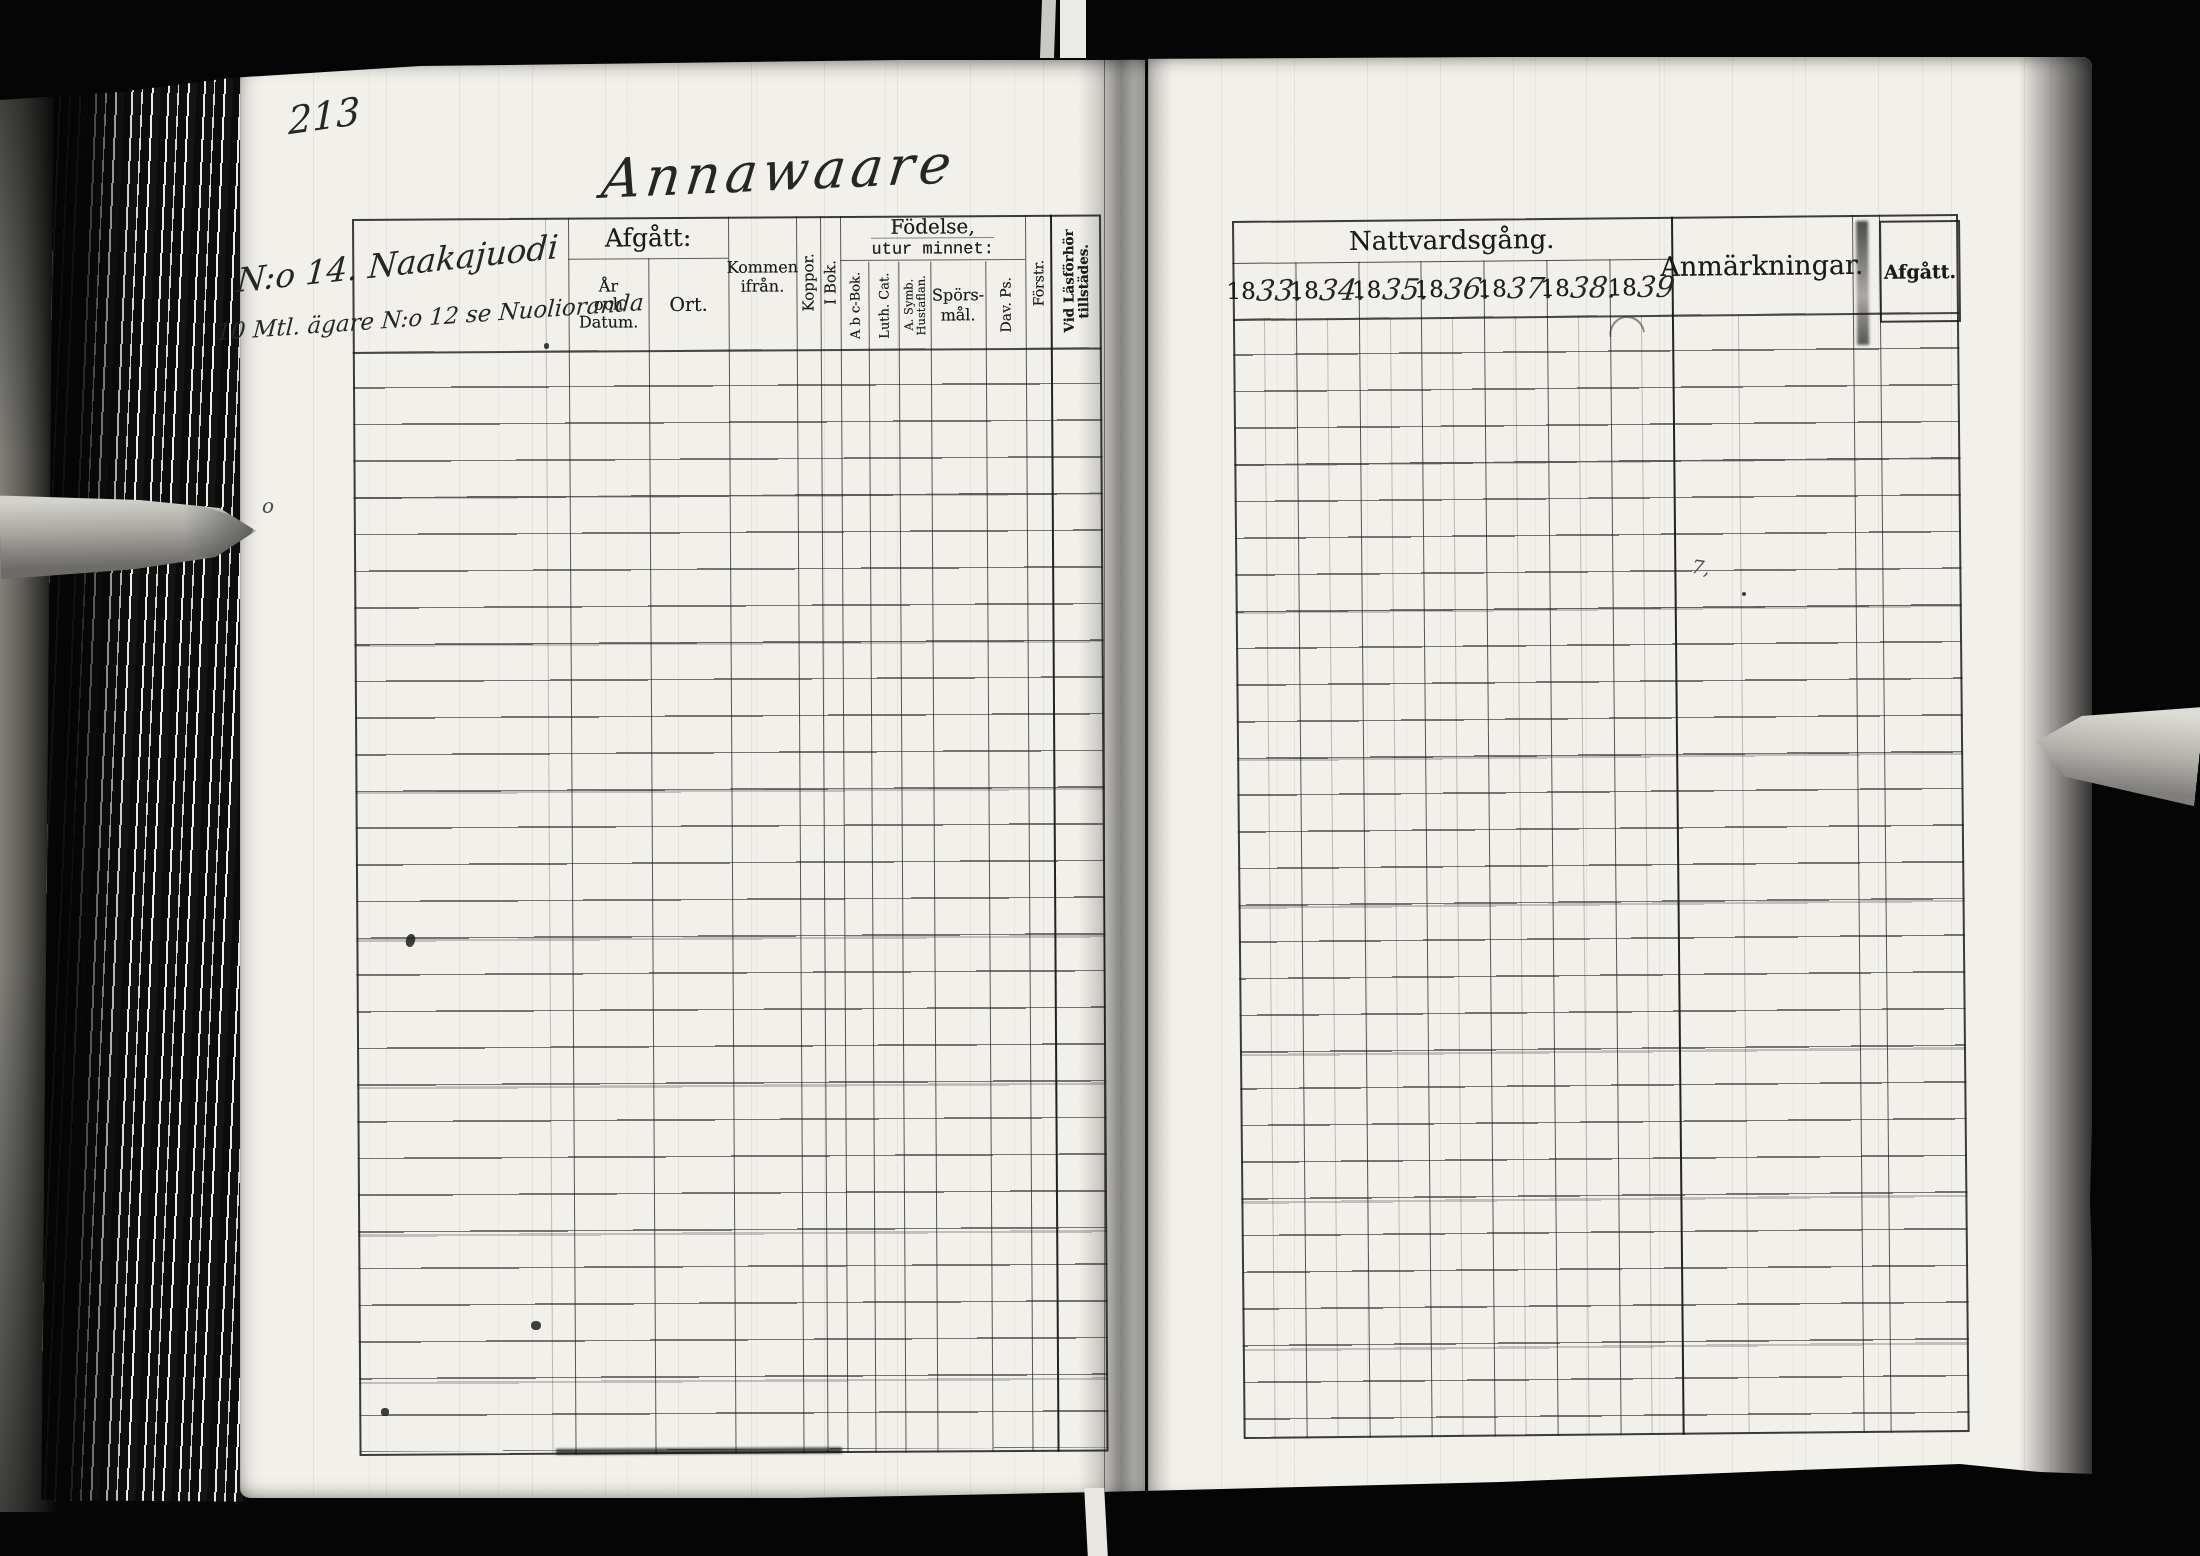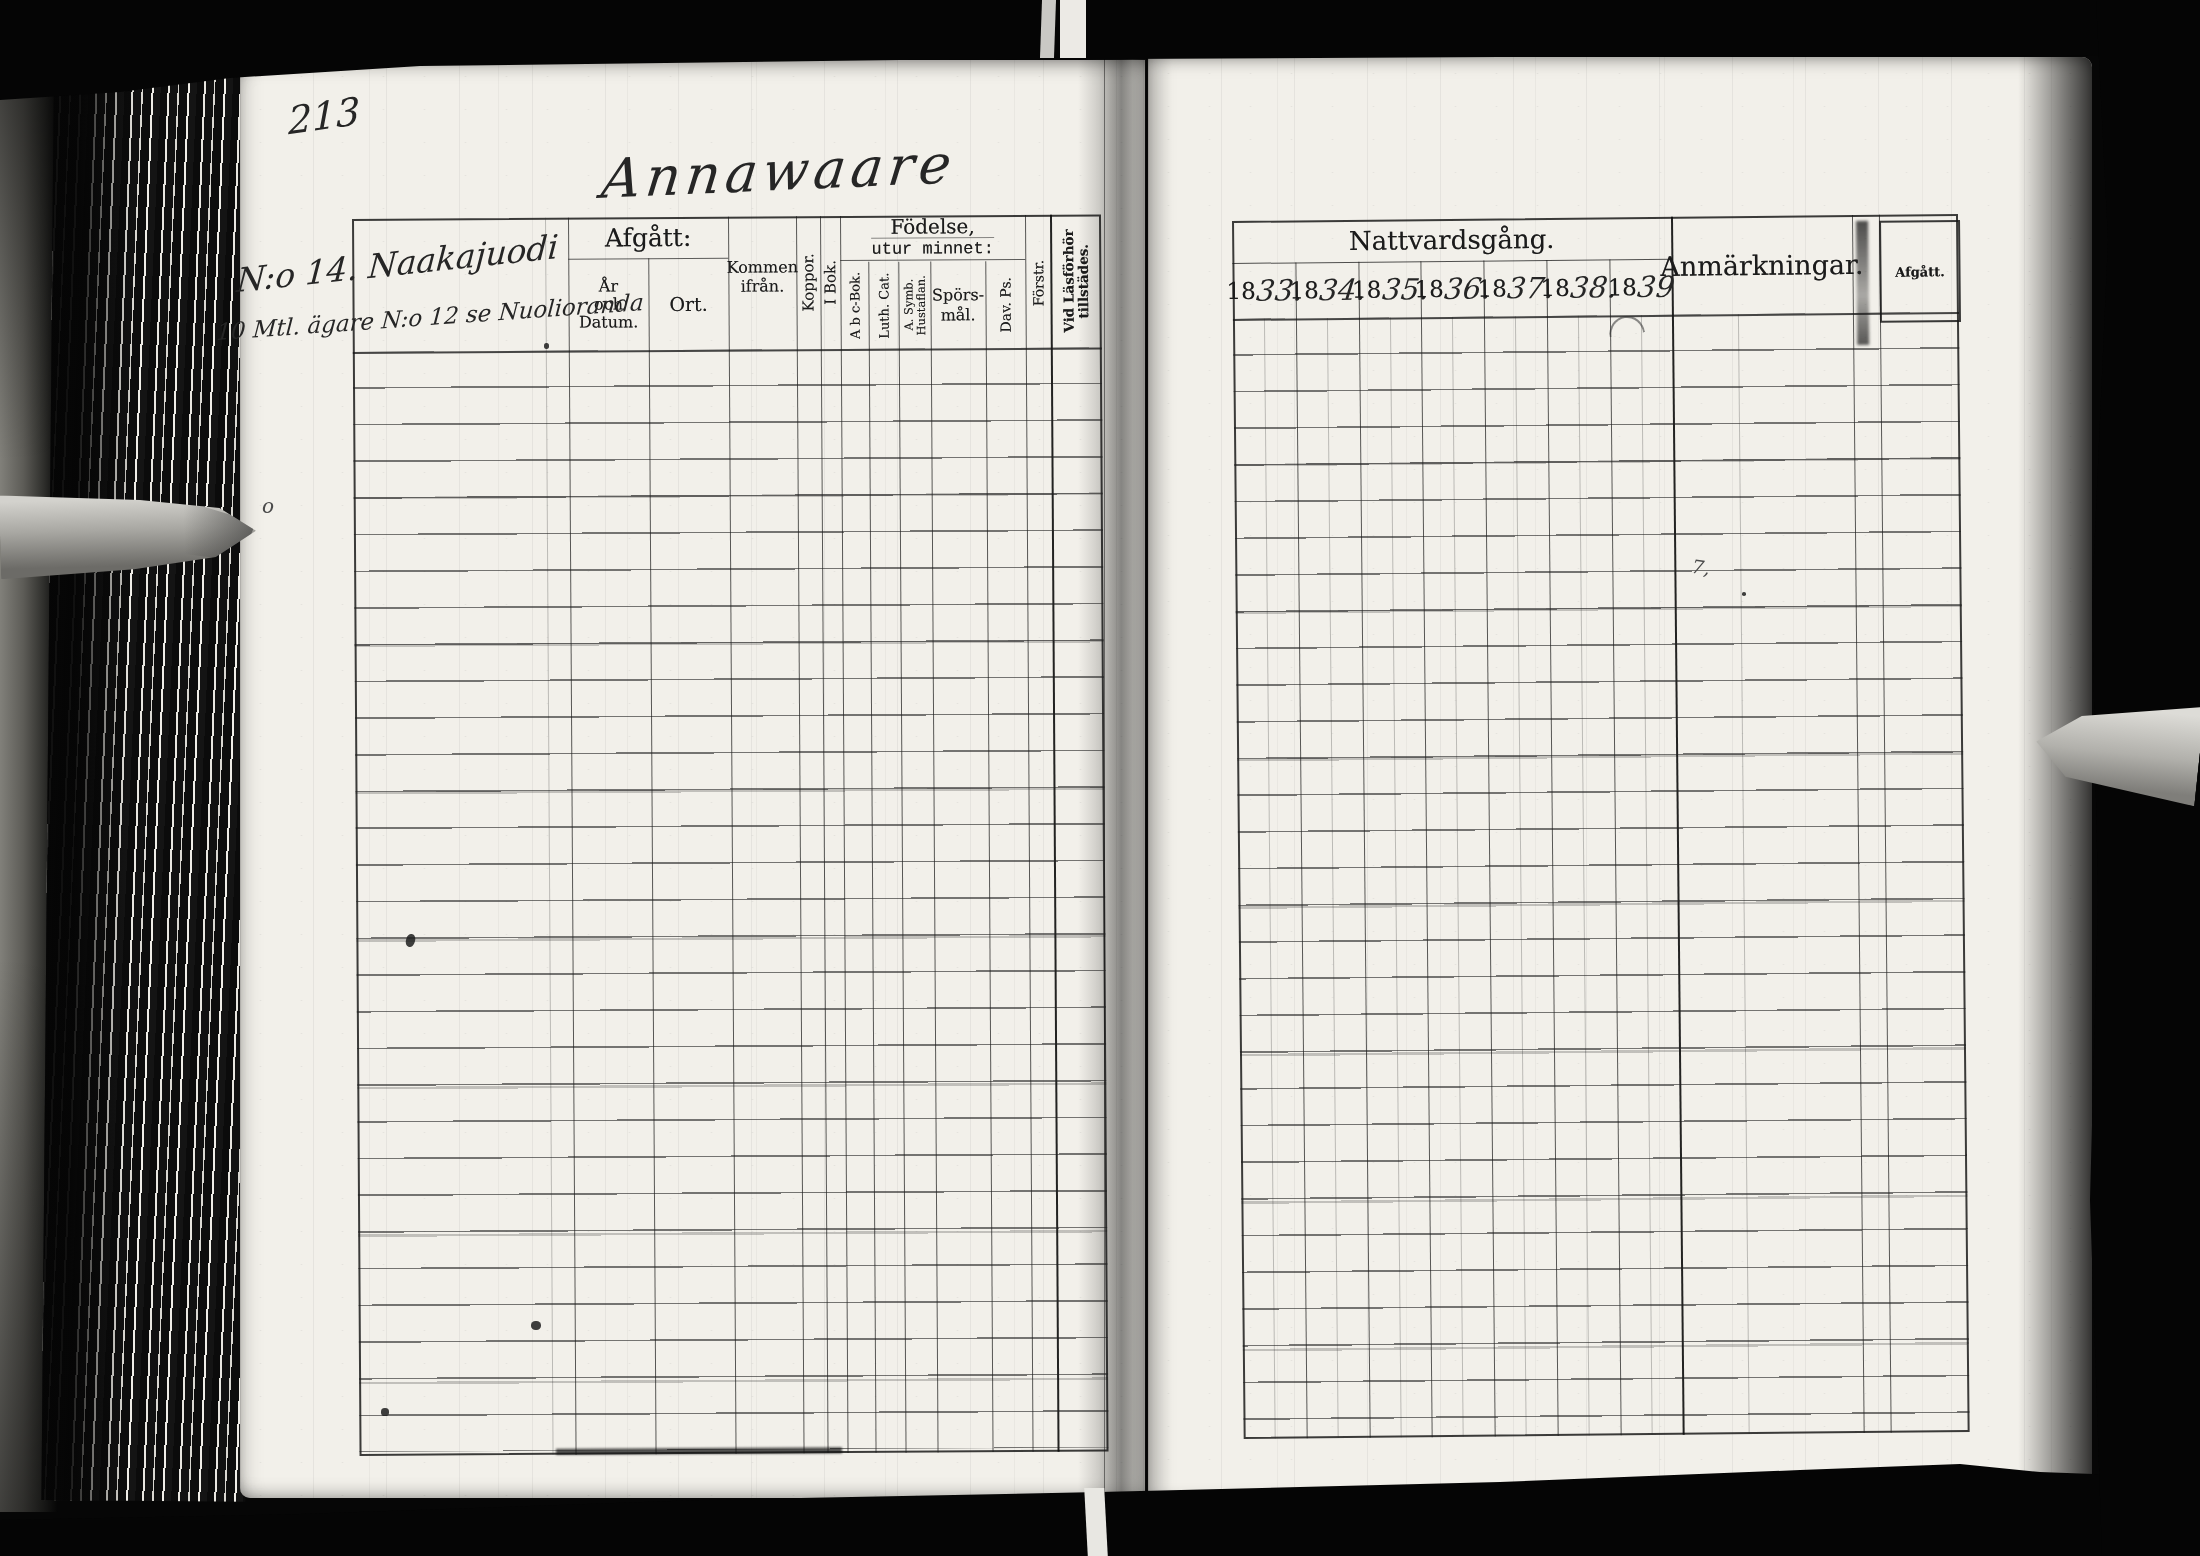--- a/index.html
+++ b/index.html
@@ -100,21 +100,21 @@
   .c-vidlas{left:698px;top:0;width:51px;height:133px;font-size:13.5px;font-weight:bold;}
 
   .natt-band{left:0;top:0;width:439px;height:42px;font-size:26px;border-bottom:1.8px solid rgba(24,24,24,.75);}
   .ycell{position:absolute;top:42px;height:56px;display:flex;align-items:center;justify-content:center;}
   .ycell .p18{font-size:23px;}
   .ycell .yw{font-size:29px;font-style:italic;display:inline-block;transform:skewX(-7deg);margin-left:1px;}
   .c-anm{left:439px;top:0;width:181px;height:98px;font-size:27px;}
   .smudge{position:absolute;left:624px;top:6px;width:12px;height:124px;filter:blur(1.5px);
     background:linear-gradient(180deg,rgba(20,20,20,.75),rgba(60,60,60,.4) 60%,rgba(20,20,20,.7));}
   .afgatt-box{position:absolute;left:647px;top:6px;width:77px;height:98px;border:2px solid rgba(25,25,25,.85);
-    display:flex;align-items:center;justify-content:center;font-size:13px;font-weight:bold;}
+    display:flex;align-items:center;justify-content:center;font-size:19px;font-weight:bold;}
 
   
   .pageno{left:288px;top:94px;font-size:38px;transform:rotate(-8deg) skewX(-8deg);}
   .village{left:602px;top:140px;font-size:54px;letter-spacing:5px;transform:rotate(-2.5deg) skewX(-9deg);}
   .entry1{left:236px;top:244px;font-size:33px;white-space:nowrap;transform:rotate(-6deg) skewX(-10deg);}
   .entry2{left:216px;top:304px;font-size:23px;white-space:nowrap;transform:rotate(-4deg) skewX(-8deg);}
 
   
   .blot{position:absolute;background:#1e1e1e;border-radius:45%;opacity:.85;}
   .mark-text{position:absolute;font-style:italic;color:#4a4a4a;}

